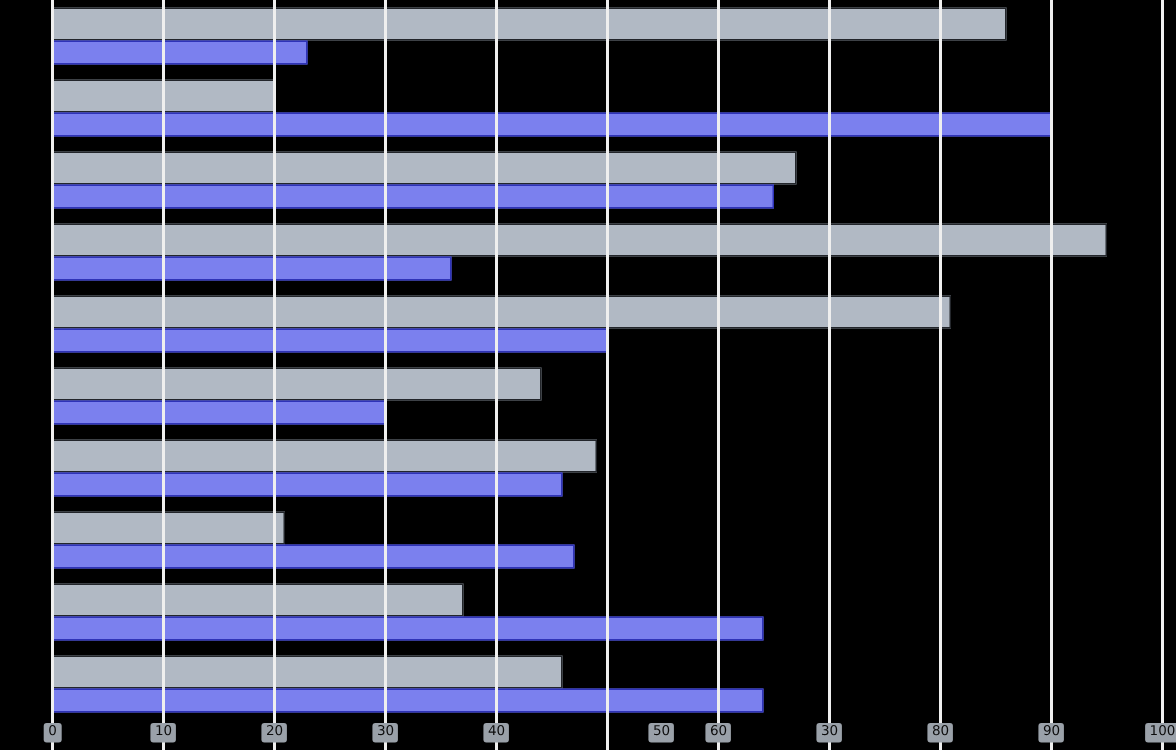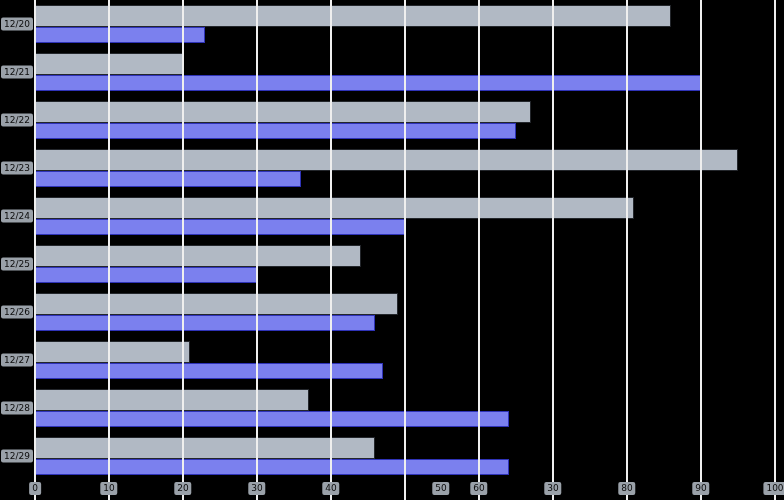--- a/index.html
+++ b/index.html
@@ -127,32 +127,20 @@
         <div class="gridline" style="left: 30%; background: rgb(239, 239, 239);"></div>
         <div class="gridline" style="left: 40%; background: rgb(239, 239, 239);"></div>
         <div class="gridline" style="left: 50%; background: rgb(239, 239, 239);"></div>
         <div class="gridline" style="left: 60%; background: rgb(239, 239, 239);"></div>
         <div class="gridline" style="left: 70%; background: rgb(239, 239, 239);"></div>
         <div class="gridline" style="left: 80%; background: rgb(239, 239, 239);"></div>
         <div class="gridline" style="left: 90%; background: rgb(239, 239, 239);"></div>
         <div class="gridline" style="left: 100%; background: rgb(239, 239, 239);"></div>
       </div>
   </div>
-  <div class="ylabels-layer" id="ylabels">
-      <div class="tick-chip ylabel-chip" style="top: 24px;">12/20</div>
-      <div class="tick-chip ylabel-chip" style="top: 72px;">12/21</div>
-      <div class="tick-chip ylabel-chip" style="top: 120px;">12/22</div>
-      <div class="tick-chip ylabel-chip" style="top: 168px;">12/23</div>
-      <div class="tick-chip ylabel-chip" style="top: 216px;">12/24</div>
-      <div class="tick-chip ylabel-chip" style="top: 264px;">12/25</div>
-      <div class="tick-chip ylabel-chip" style="top: 312px;">12/26</div>
-      <div class="tick-chip ylabel-chip" style="top: 360px;">12/27</div>
-      <div class="tick-chip ylabel-chip" style="top: 408px;">12/28</div>
-      <div class="tick-chip ylabel-chip" style="top: 456px;">12/29</div>
-    </div>
   <div class="xlabels-layer" id="xlabels">
       <div class="tick-chip xlabel-chip" style="left: 0%;">0</div>
       <div class="tick-chip xlabel-chip" style="left: 10%;">10</div>
       <div class="tick-chip xlabel-chip" style="left: 20%;">20</div>
       <div class="tick-chip xlabel-chip" style="left: 30%;">30</div>
       <div class="tick-chip xlabel-chip" style="left: 40%;">40</div>
       <div class="tick-chip xlabel-chip" style="left: 50%; margin-left: 36px;">50</div>
       <div class="tick-chip xlabel-chip" style="left: 60%;">60</div>
       <div class="tick-chip xlabel-chip" style="left: 70%;">30</div>
       <div class="tick-chip xlabel-chip" style="left: 80%;">80</div>

